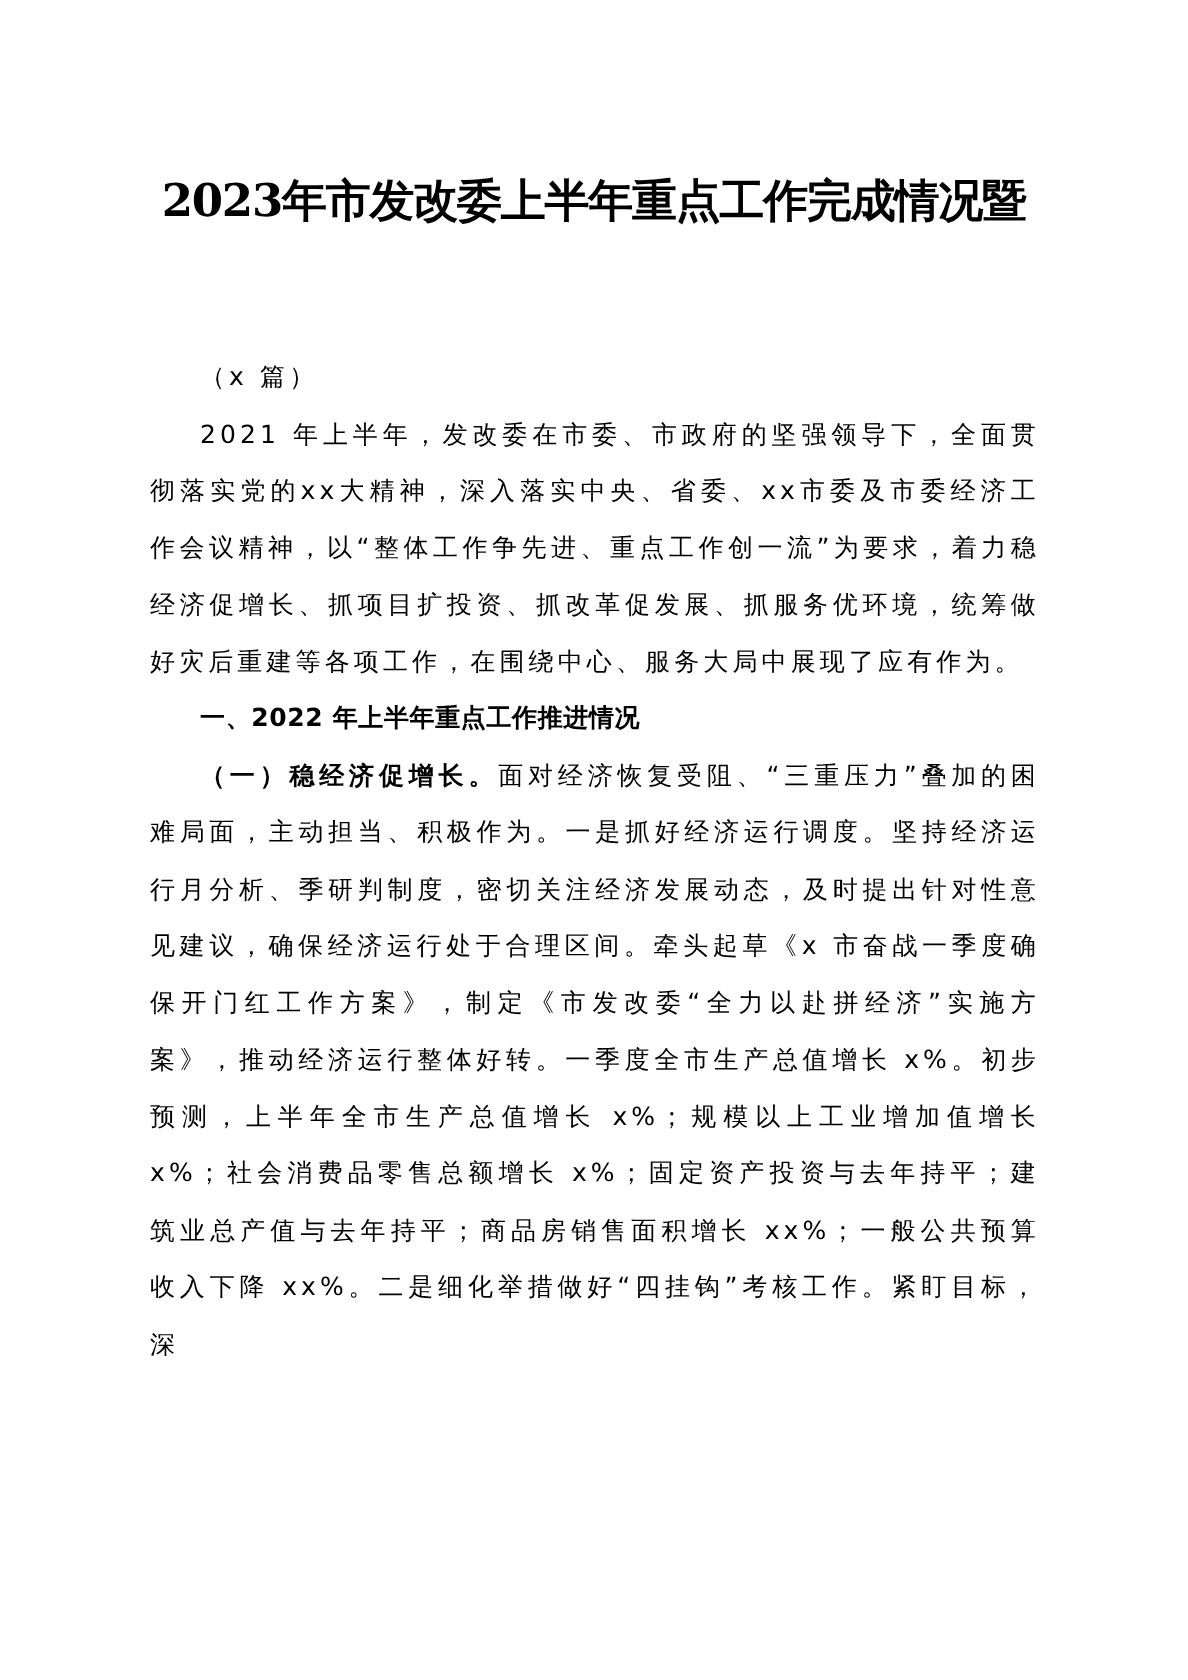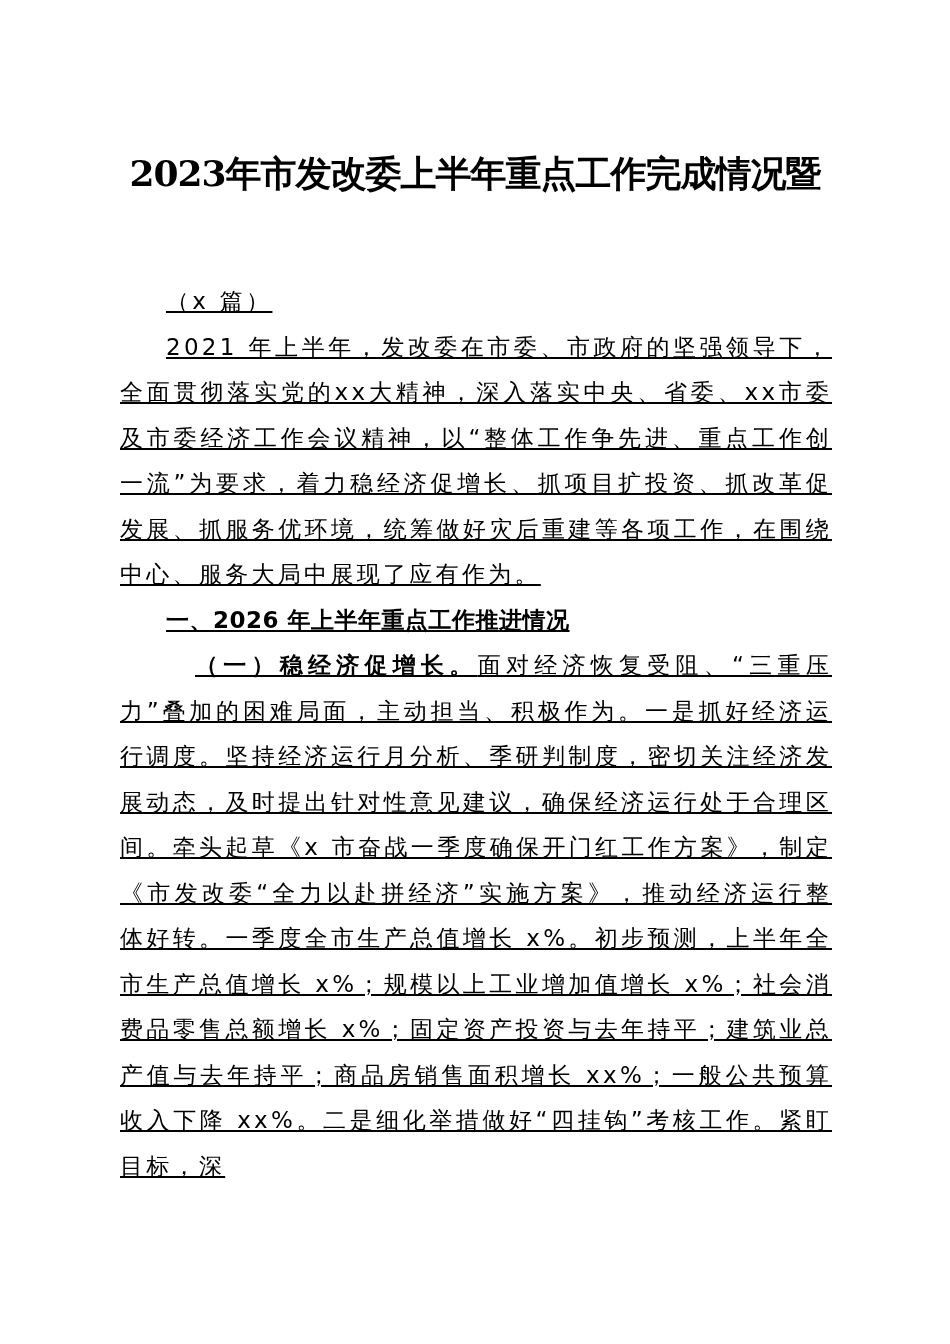--- a/index.html
+++ b/index.html
@@ -18,67 +18,65 @@
     .page {
       position: absolute;
       left: 0; top: 0;
       width: 950px;
       height: 1344px;
       background: #ffffff;
     }
     .title {
       position: absolute;
       left: 100px;
-      top: 150px;
+      top: 138px;
       width: 750px;
       text-align: center;
       font-family: "DejaVu Serif", "Liberation Serif", serif;
       font-weight: bold;
       font-size: 36px;
       line-height: 46px;
       letter-spacing: -1px;
       margin: 0;
     }
     .body-text {
       position: absolute;
       left: 120px;
       top: 279px;
       width: 712px;
       font-family: "DejaVu Sans", "Liberation Sans", sans-serif;
-      font-size: 23px;
+      font-size: 20px;
       line-height: 45.5px;
       letter-spacing: 3.3px;
       text-align: justify;
       text-justify: inter-character;
-      text-decoration: underline;
     }
     .body-text p {
       margin: 0;
       text-indent: 2em;
     }
     .subtitle-note {
       text-indent: 2em;
     }
     .heading-1 {
       font-family: "DejaVu Sans", "Liberation Sans", sans-serif;
       font-weight: bold;
       letter-spacing: 0.5px;
     }
     .lead-bold {
       font-weight: bold;
-      margin-left: 29px;
     }
   </style>
 </head>
 <body>
 
 <div class="page">
   <h1 class="title">
     <span>2023年市发改委上半年重点工作完成情况暨</span><br>
   </h1>
 
   <div class="body-text">
     <p class="subtitle-note">（x 篇）</p>
     <p>2021 年上半年，发改委在市委、市政府的坚强领导下，全面贯彻落实党的xx大精神，深入落实中央、省委、xx市委及市委经济工作会议精神，以“整体工作争先进、重点工作创一流”为要求，着力稳经济促增长、抓项目扩投资、抓改革促发展、抓服务优环境，统筹做好灾后重建等各项工作，在围绕中心、服务大局中展现了应有作为。</p>
-    <p class="heading-1">一、2026 年上半年重点工作推进情况</p>
+    <p class="heading-1">一、2022 年上半年重点工作推进情况</p>
     <p><span class="lead-bold">（一）稳经济促增长。</span><span>面对经济恢复受阻、“三重压力”叠加的困难局面，主动担当、积极作为。一是抓好经济运行调度。坚持经济运行月分析、季研判制度，密切关注经济发展动态，及时提出针对性意见建议，确保经济运行处于合理区间。牵头起草《x 市奋战一季度确保开门红工作方案》，制定《市发改委“全力以赴拼经济”实施方案》，推动经济运行整体好转。一季度全市生产总值增长 x%。初步预测，上半年全市生产总值增长 x%；规模以上工业增加值增长 x%；社会消费品零售总额增长 x%；固定资产投资与去年持平；建筑业总产值与去年持平；商品房销售面积增长 xx%；一般公共预算收入下降 xx%。二是细化举措做好“四挂钩”考核工作。紧盯目标，深</span></p>
   </div>
 </div>
 
 </body></html>

